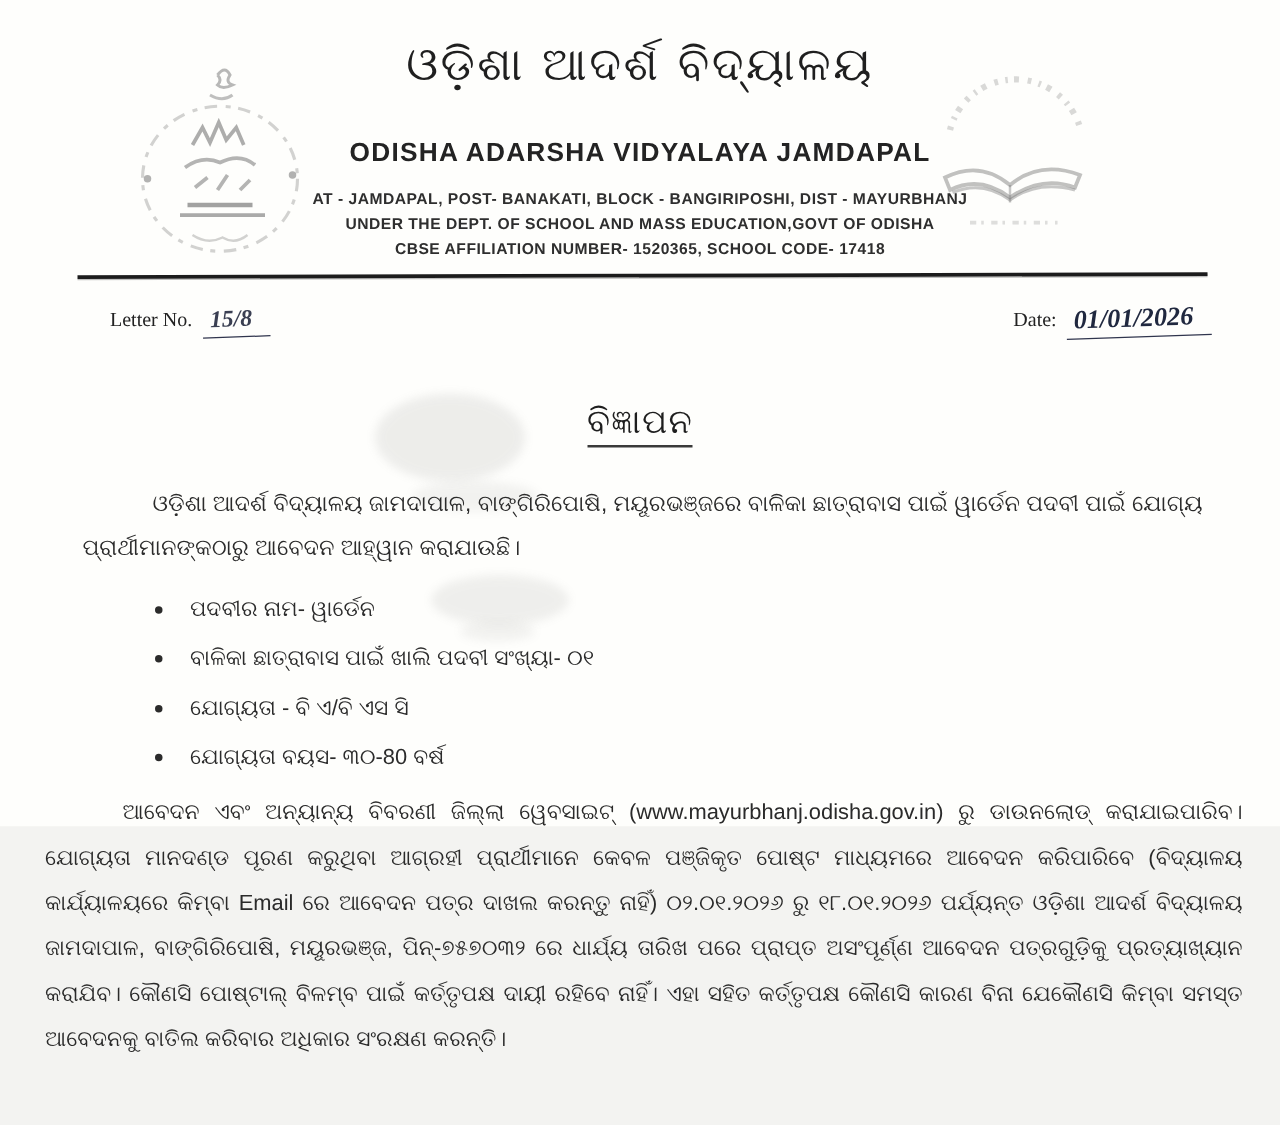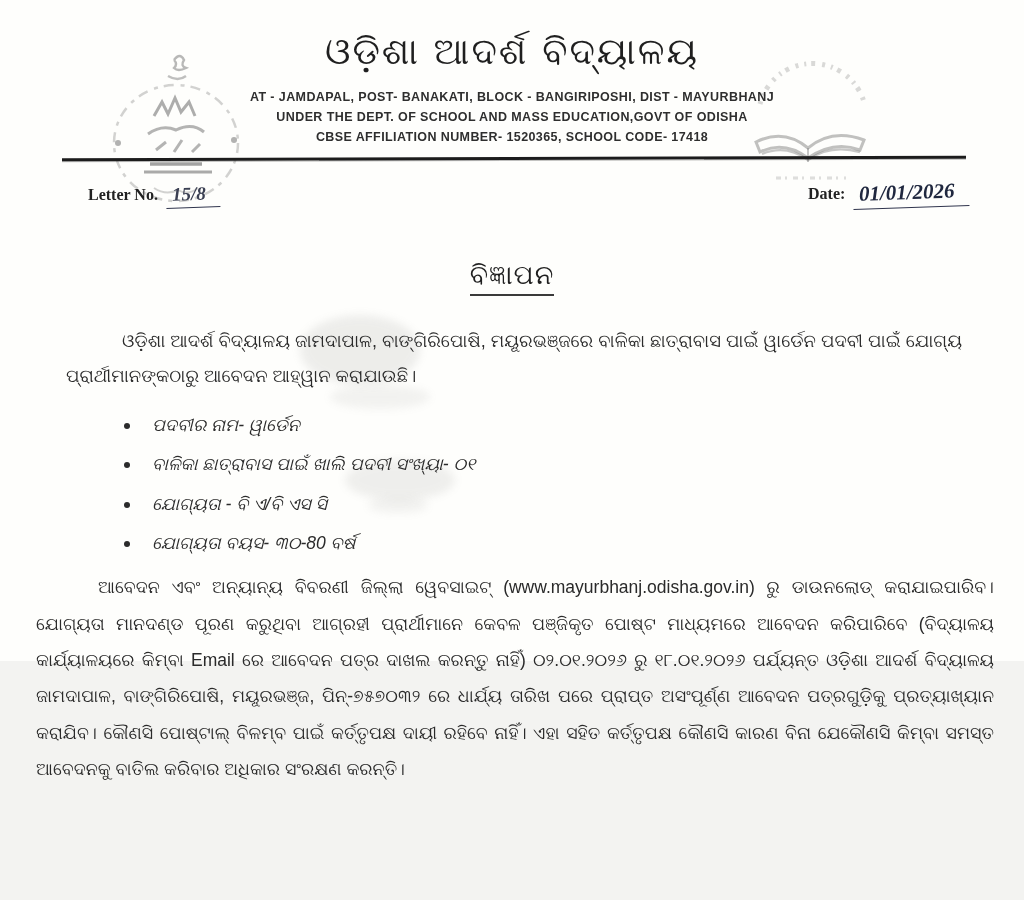--- a/index.html
+++ b/index.html
@@ -38,21 +38,21 @@
   }
   
   .stamp{position:absolute;left:96px;top:38px;width:160px;height:170px;opacity:.75;}
   .logo{position:absolute;left:742px;top:42px;width:140px;height:160px;opacity:.8;}
   
   .meta{
     display:flex;justify-content:space-between;
     margin:20px 55px 0 88px;align-items:flex-end;
     font-family:"Liberation Serif","DejaVu Serif",serif;
   }
-  .meta-label{font-size:16px;font-weight:bold;color:#222;filter:blur(.3px);}
+  .meta-label{font-size:16px;font-weight:normal;color:#222;filter:blur(.3px);}
   .handwrite{
     display:inline-block;font-style:italic;font-weight:bold;
     border-bottom:1.6px solid #30354d;padding:0 14px 2px 6px;
     transform:rotate(-2deg);margin-left:4px;
   }
   .ink-dark{font-size:19px;color:#3a3f52;}
   .ink-blue{font-size:21px;color:#20283f;}
   
   .title-wrap{text-align:center;margin-top:52px;position:relative;}
   .notice-title{
@@ -61,21 +61,21 @@
   }
   .para{
     margin:0 62px 0 66px;font-size:18px;line-height:1.95;
     text-align:justify;color:#2b2b2b;text-indent:56px;filter:blur(.3px);
   }
   .intro{margin-top:28px;}
   .bullets{
     margin:18px 0 0 118px;padding:0;list-style:none;
     font-size:17.5px;color:#2b2b2b;filter:blur(.3px);
   }
-  .bullets li{margin-bottom:13px;position:relative;padding-left:34px;line-height:1.5;font-style:italic;}
+  .bullets li{margin-bottom:13px;position:relative;padding-left:34px;line-height:1.5;}
   .bullets li::before{
     content:"";position:absolute;left:6px;top:11px;width:6px;height:6px;
     border-radius:50%;background:#2b2b2b;
   }
   .body-para{
     margin:6px 30px 0 36px;font-size:17.5px;line-height:2.08;
     text-align:justify;color:#2a2a2a;text-indent:62px;filter:blur(.3px);
   }
   
   .smudge{position:absolute;background:#8a8a86;border-radius:50%;filter:blur(4px);}
@@ -114,20 +114,21 @@
     <path d="M34 136 h70" stroke="#777" stroke-width="3" stroke-dasharray="5 4 2 6" opacity=".3"></path>
   </svg>
 
   <div class="smudge s1"></div>
   <div class="smudge s2"></div>
   <div class="smudge s3"></div>
   <div class="smudge s4"></div>
 
   <div class="header">
     <div class="school-odia">ଓଡ଼ିଶା ଆଦର୍ଶ ବିଦ୍ୟାଳୟ</div>
+    <div class="school-eng">ODISHA ADARSHA VIDYALAYA JAMDAPAL</div>
     <div class="addr">
       <div>AT - JAMDAPAL, POST- BANAKATI, BLOCK - BANGIRIPOSHI, DIST - MAYURBHANJ</div>
       <div>UNDER THE DEPT. OF SCHOOL AND MASS EDUCATION,GOVT OF ODISHA</div>
       <div>CBSE AFFILIATION NUMBER- 1520365, SCHOOL CODE- 17418</div>
     </div>
   </div>
 
   <div class="rule"></div>
 
   <div class="meta">

